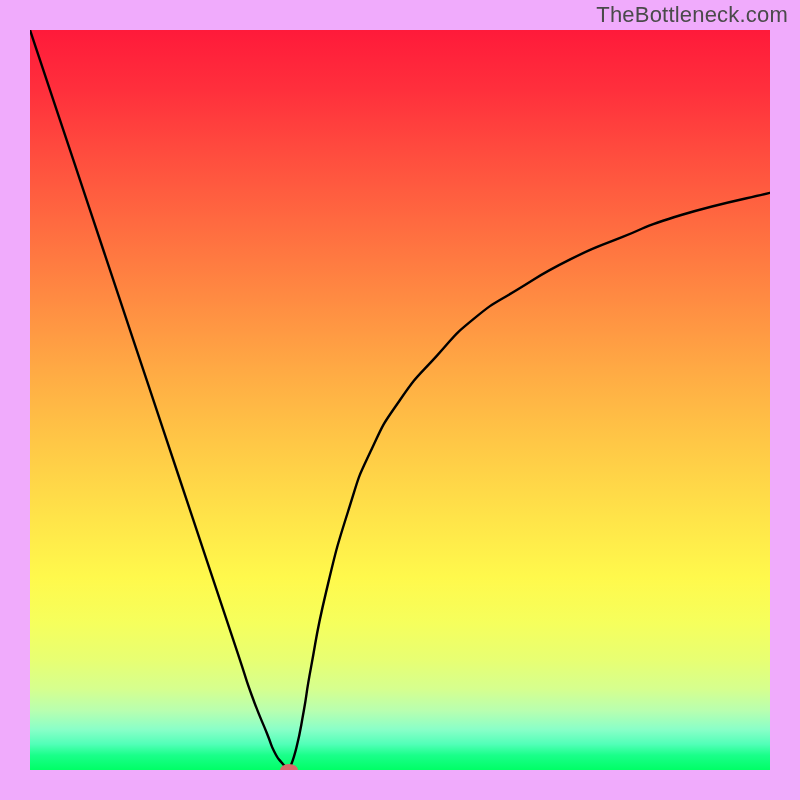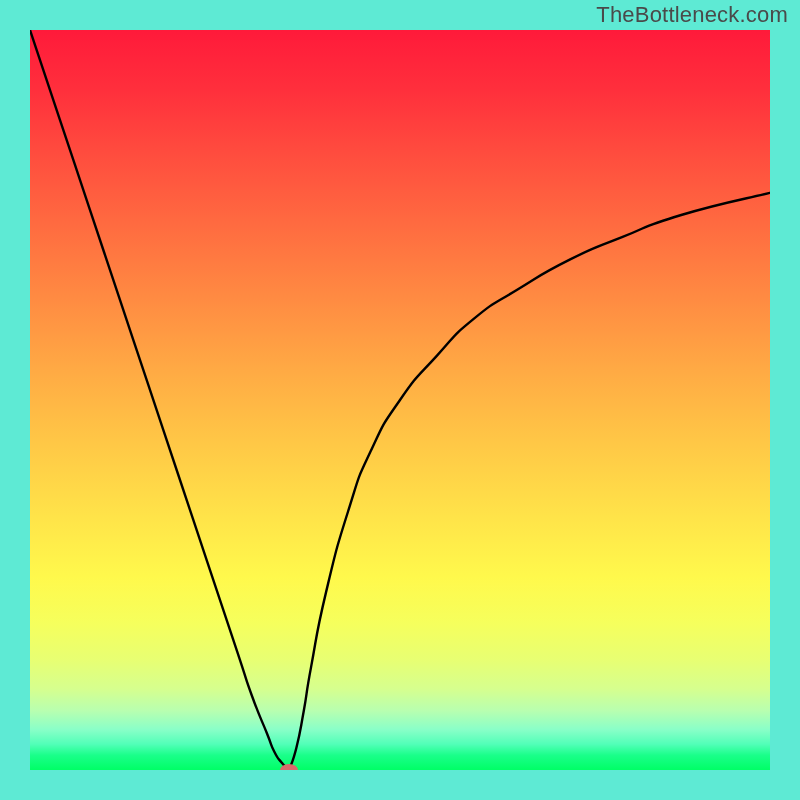--- a/index.html
+++ b/index.html
@@ -8,21 +8,21 @@
     width: 800px;
     height: 800px;
     background: #000;
     overflow: hidden;
     font-family: Arial, Helvetica, sans-serif;
   }
   .frame {
     position: relative;
     width: 800px;
     height: 800px;
-    background: #5eead4;
+    background: #f0abfc;
   }
   .watermark {
     position: absolute;
     top: 2px;
     right: 12px;
     color: #4a4a4a;
     font-size: 22px;
     font-weight: 400;
     letter-spacing: 0.2px;
     user-select: none;

